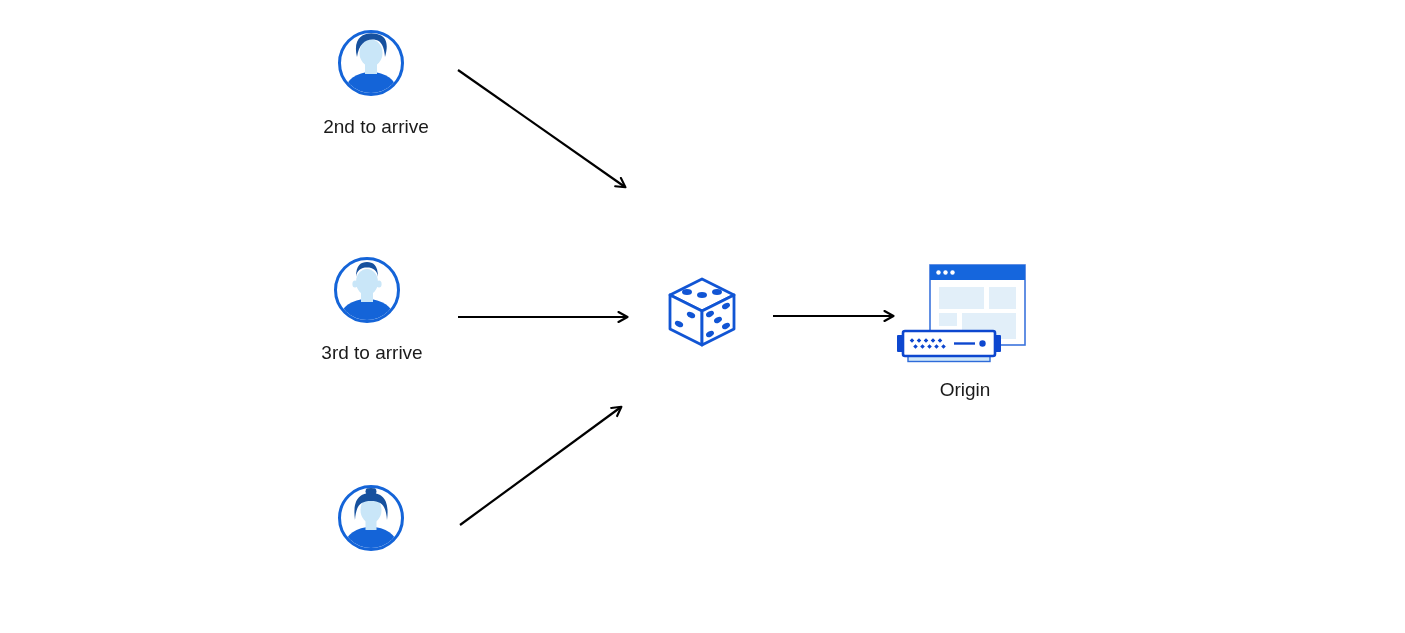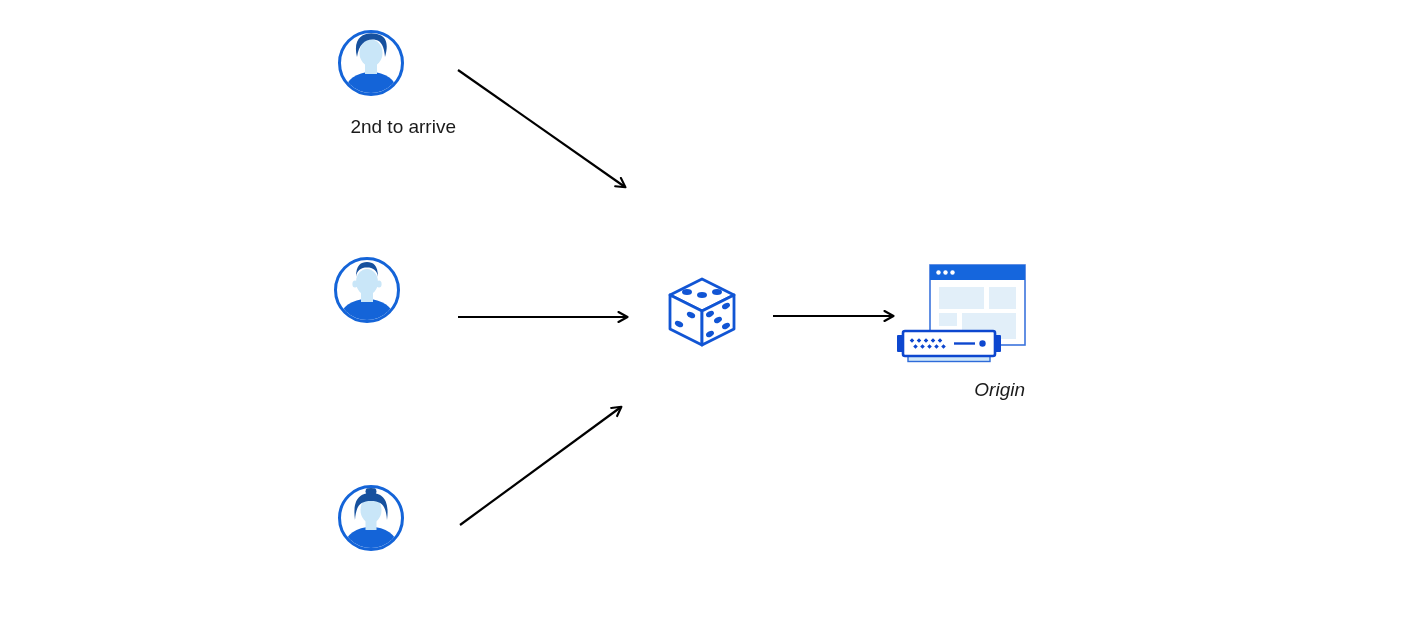--- a/index.html
+++ b/index.html
@@ -9,21 +9,21 @@
     background:#ffffff;
     font-family:"Liberation Sans", sans-serif;
     overflow:hidden;
   }
   .node{position:absolute;}
   .node-label{
     position:absolute;
     font-size:19px;
     line-height:24px;
     color:#1a1a1a;
-    text-align:right;
+    text-align:center;
     white-space:nowrap;
   }
   .arrows{position:absolute;left:0;top:0;}
   svg{display:block;}
 </style>
 </head>
 <body>
 
 <div class="canvas">
 
@@ -68,20 +68,21 @@
       <g clip-path="url(#clipB)">
         <ellipse cx="34" cy="62" rx="27" ry="19" fill="#1464d8"></ellipse>
         <rect x="28" y="33" width="12" height="13" fill="#c9e6f8"></rect>
         <ellipse cx="22" cy="28" rx="2.6" ry="3.6" fill="#c9e6f8"></ellipse>
         <ellipse cx="46" cy="28" rx="2.6" ry="3.6" fill="#c9e6f8"></ellipse>
         <ellipse cx="34" cy="26" rx="11" ry="13" fill="#c9e6f8"></ellipse>
         <path d="M23 21 C23 9 28 6 34 6 C40 6 45 9 45 21 C44 14 40 11.5 34 11.5 C28 11.5 24 14 23 21 Z" fill="#17519e"></path>
       </g>
     </svg>
   </div>
+  <div class="node-label" style="left:292px;top:341px;width:160px;">3rd to arrive</div>
 
   <div class="node" style="left:337px;top:484px;">
     <svg width="68" height="68" viewBox="0 0 68 68">
       <defs>
           <clipPath id="clipC">
             <circle cx="34" cy="34" r="30"></circle>
           </clipPath>
         </defs>
       <circle cx="34" cy="34" r="31.5" fill="#ffffff" stroke="#1464d8" stroke-width="3"></circle>
       <g clip-path="url(#clipC)">
@@ -147,15 +148,15 @@
         M45 75.2 l2.3 2.3 l-2.3 2.3 l-2.3 -2.3 Z
         M20.5 81.2 l2.3 2.3 l-2.3 2.3 l-2.3 -2.3 Z
         M27.5 81.2 l2.3 2.3 l-2.3 2.3 l-2.3 -2.3 Z
         M34.5 81.2 l2.3 2.3 l-2.3 2.3 l-2.3 -2.3 Z
         M41.5 81.2 l2.3 2.3 l-2.3 2.3 l-2.3 -2.3 Z
         M48.5 81.2 l2.3 2.3 l-2.3 2.3 l-2.3 -2.3 Z"></path>
       <line x1="59" y1="80.5" x2="80" y2="80.5" stroke="#0d47cf" stroke-width="2.4"></line>
       <circle cx="87.5" cy="80.5" r="3.2" fill="#0d47cf"></circle>
     </svg>
   </div>
-  <div class="node-label" style="left:905px;top:378px;width:120px;font-style:italic;">Origin</div>
+  <div class="node-label" style="left:905px;top:378px;width:120px;">Origin</div>
 
 </div>
 
 </body></html>

